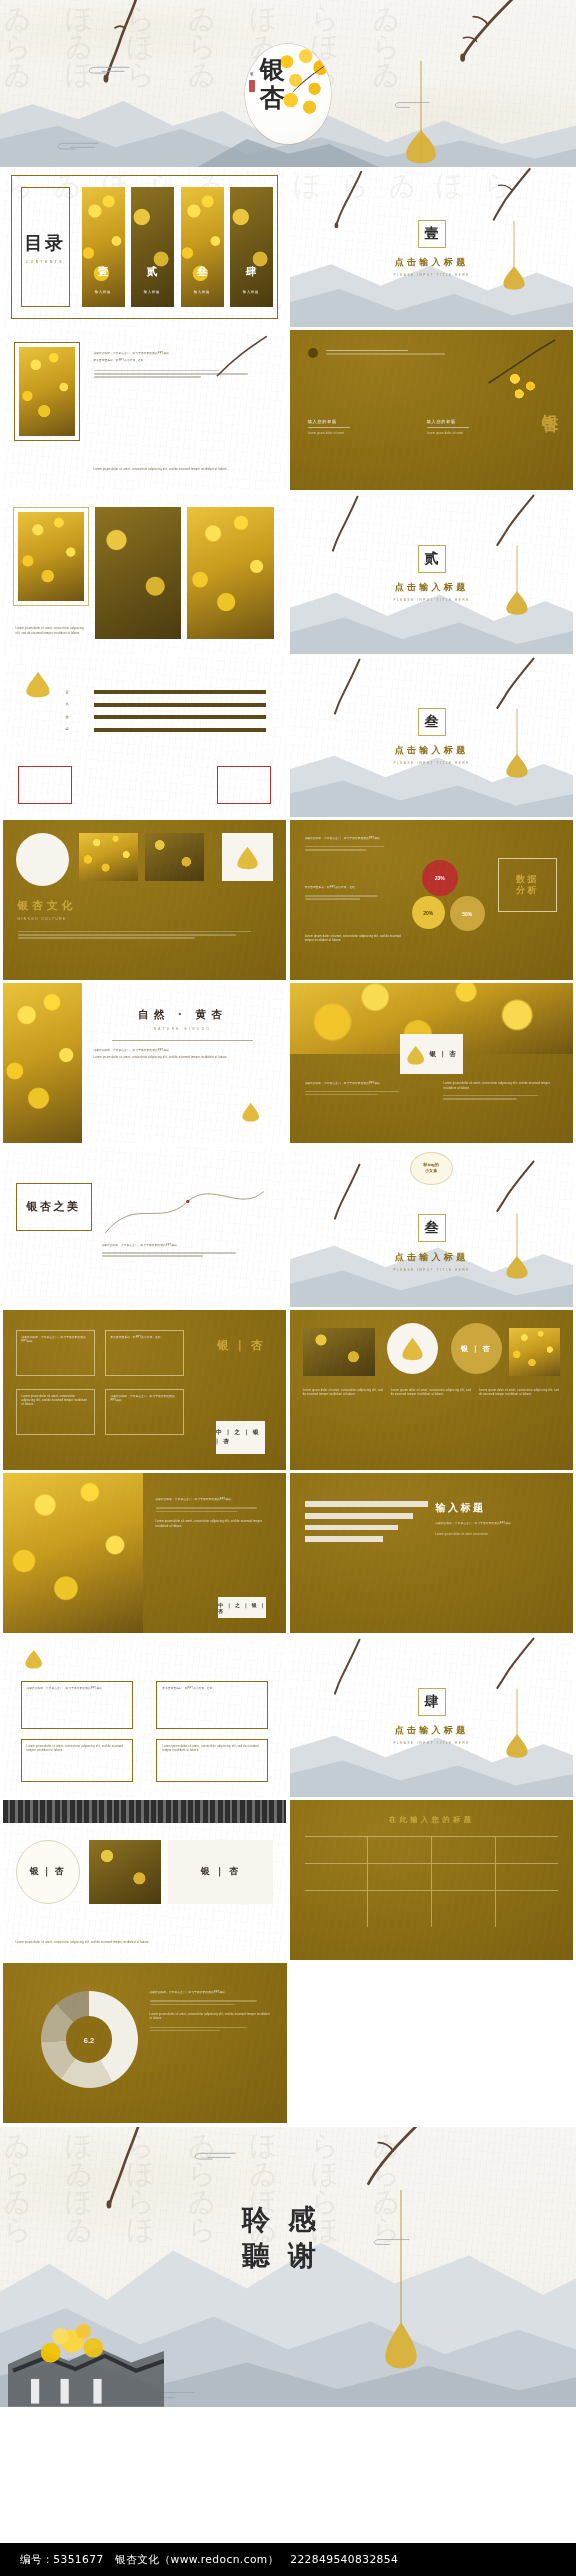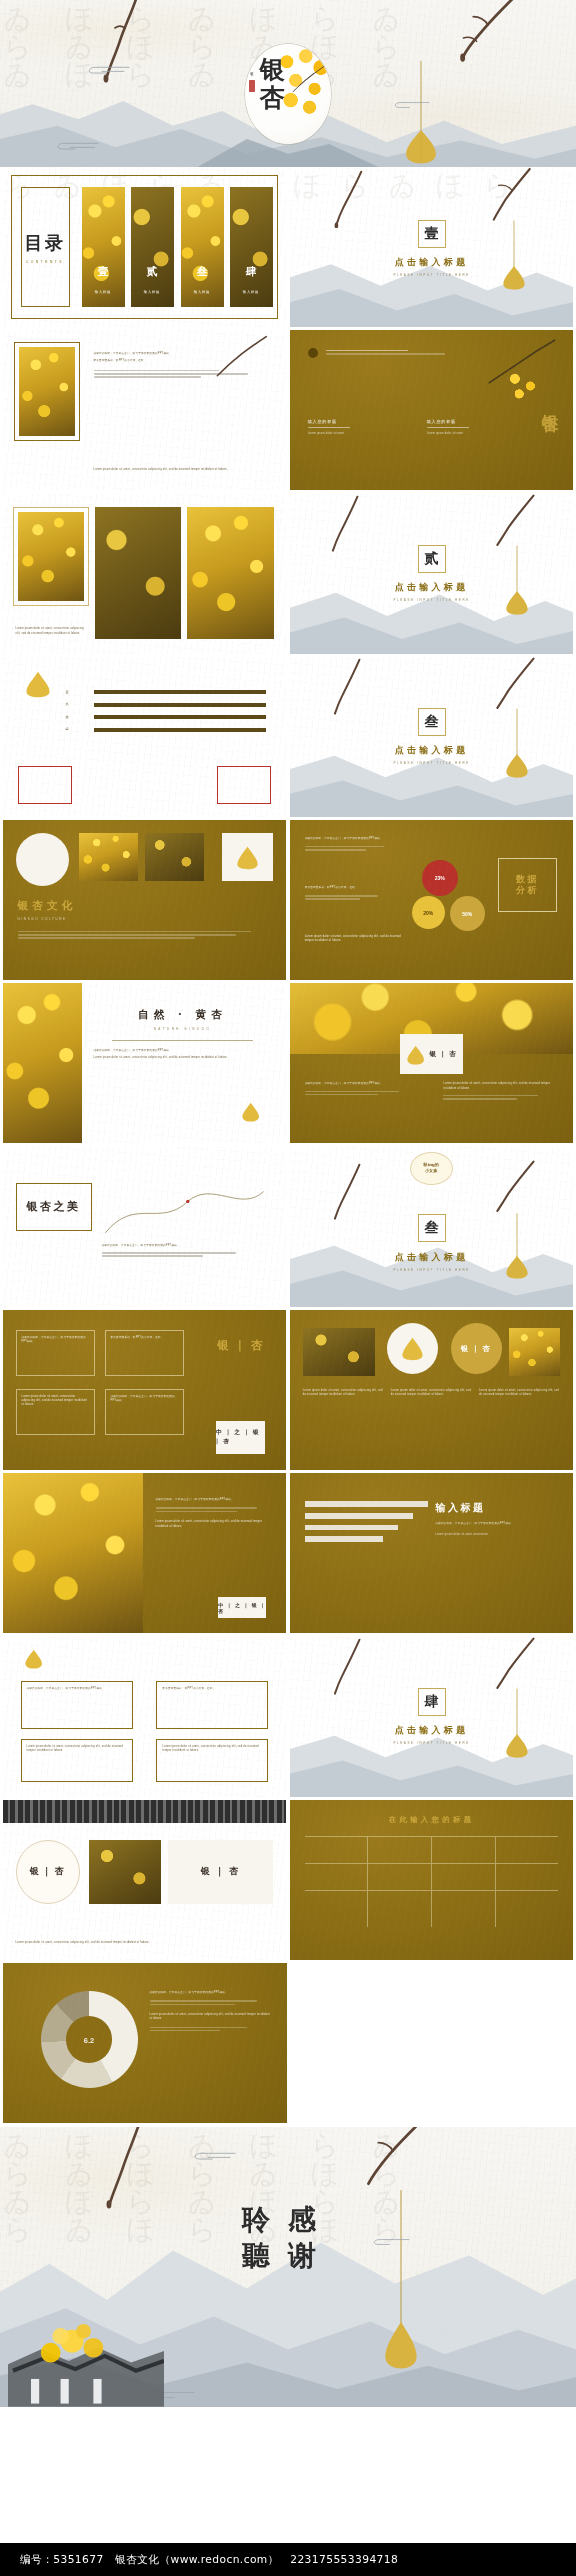--- a/index.html
+++ b/index.html
@@ -841,16 +841,16 @@
     </div>
     <div style="display:flex;flex-direction:column;gap:8.2px">
       <span class="big-cn" style="font-size:28px;line-height:28px">感</span>
       <span class="big-cn" style="font-size:28px;line-height:28px">谢</span>
     </div>
   </div>
 </div>
 
 <div id="footer">
   <div class="ftxt">
-    <span>编号：</span><span>5351677</span>&nbsp;&nbsp;&nbsp;<span>银杏文化（www.redocn.com）</span>&nbsp;&nbsp;&nbsp;<span>223175553394718</span>
+    <span>编号：</span><span>5351677</span>&nbsp;&nbsp;&nbsp;<span>银杏文化（www.redocn.com）</span>&nbsp;&nbsp;&nbsp;<span>222849540832854</span>
   </div>
 </div>
 
 
 </body></html>

